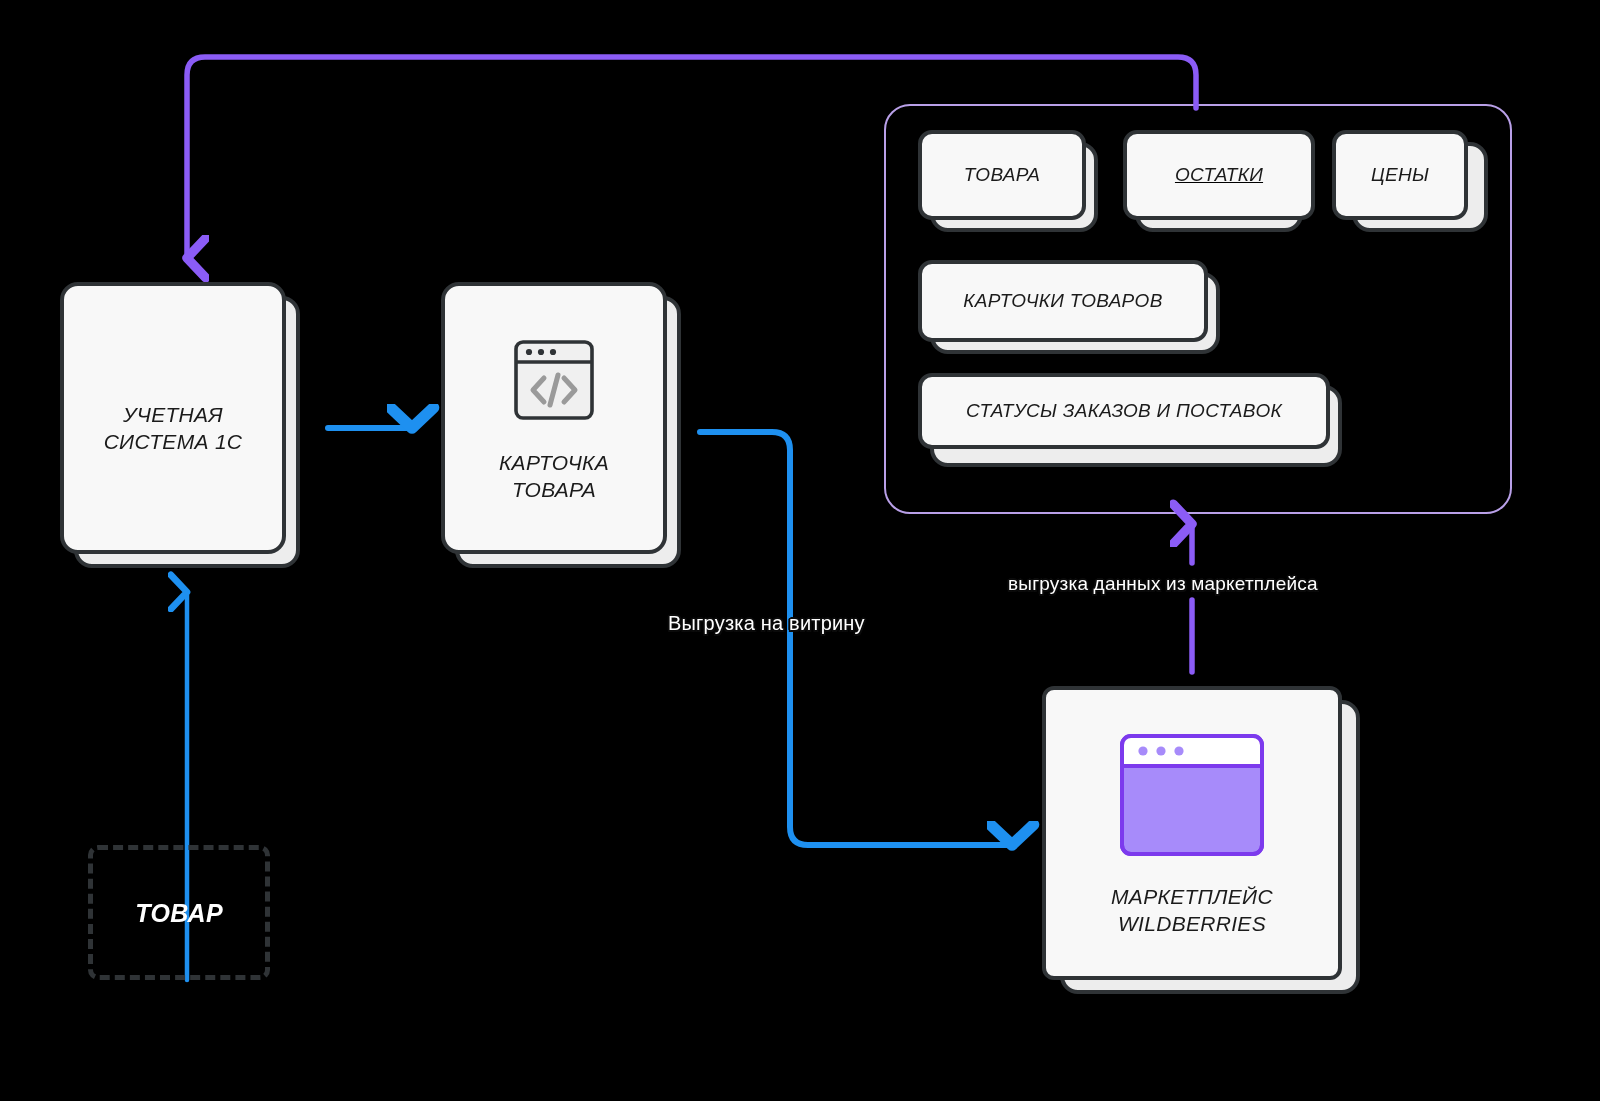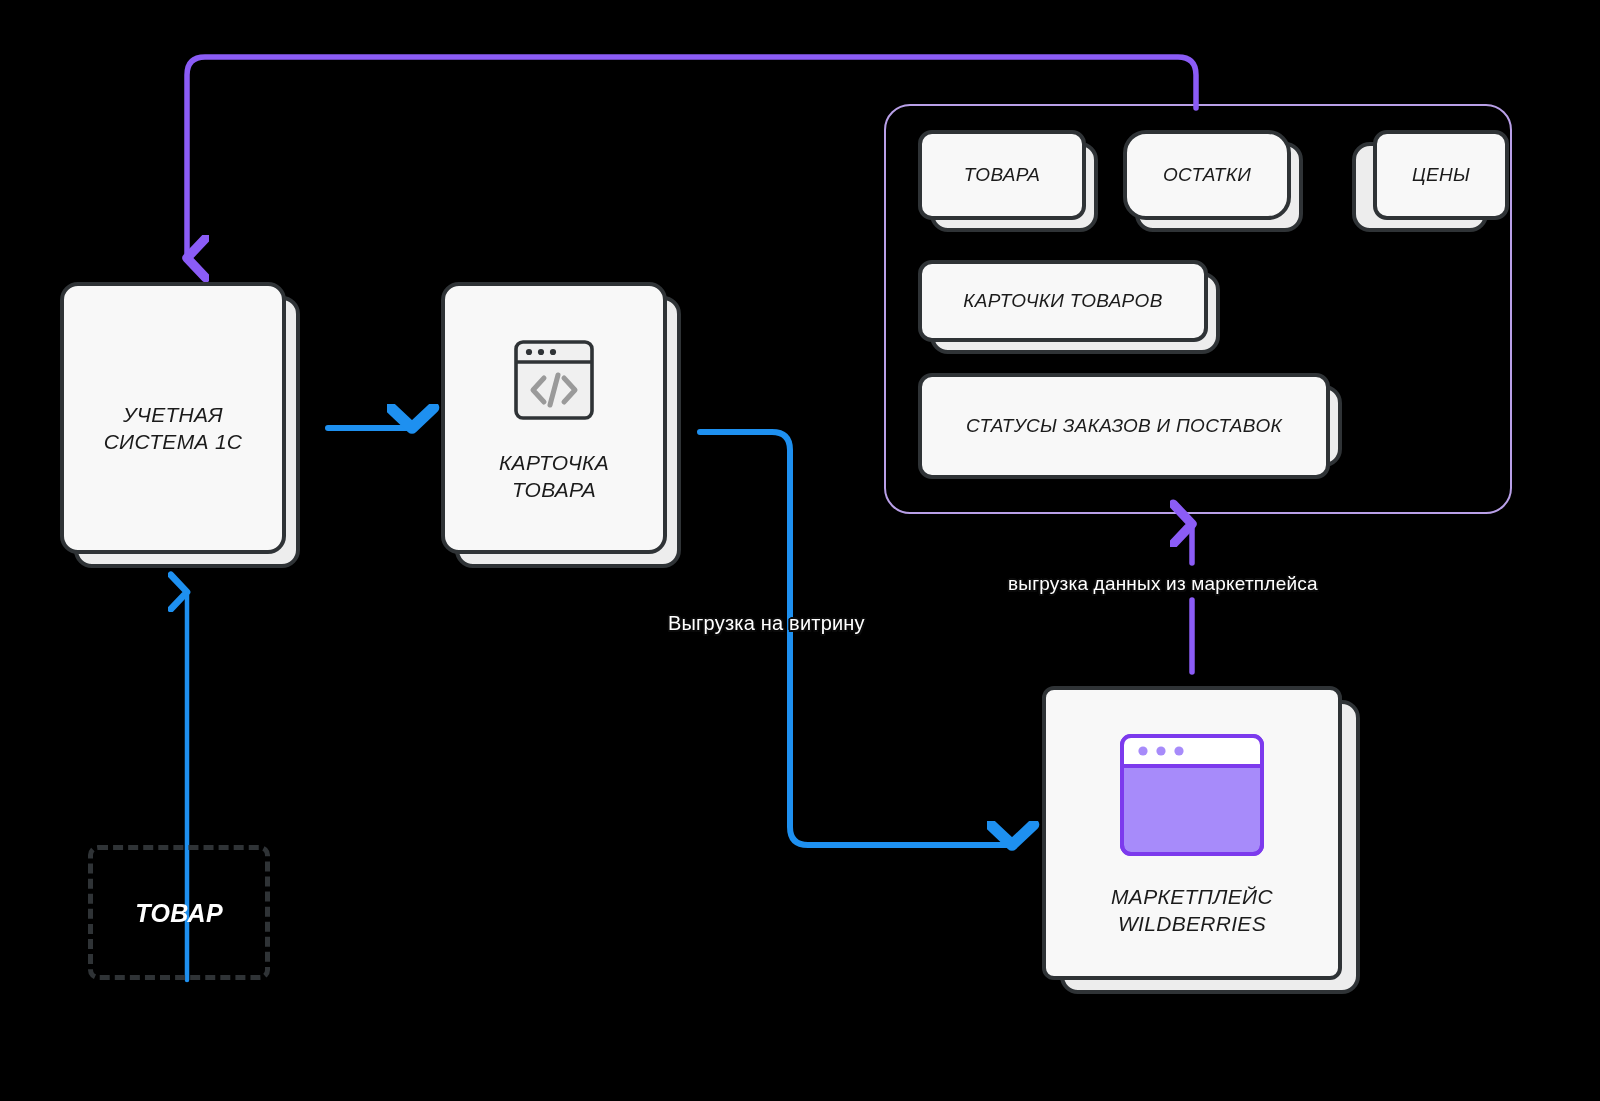--- a/index.html
+++ b/index.html
@@ -152,36 +152,36 @@
   </svg>
 
   <div id="data-panel" style="left:884px; top:104px; width:628px; height:410px;"></div>
 
   <div class="card-shadow" style="left:930px; top:142px; width:168px; height:90px;"></div>
   <div class="card chip" style="left:918px; top:130px; width:168px; height:90px; border-radius:14px;">
     <span class="card-label">ТОВАРА</span>
   </div>
 
   <div class="card-shadow" style="left:1135px; top:142px; width:168px; height:90px;"></div>
-  <div class="card chip" style="left:1123px; top:130px; width:168px; height:90px; border-radius:23px;">
+  <div class="card chip" style="left:1123px; top:130px; width:192px; height:90px; border-radius:14px;text-decoration:underline;">
     <span class="card-label">ОСТАТКИ</span>
   </div>
 
   <div class="card-shadow" style="left:1352px; top:142px; width:136px; height:90px;"></div>
-  <div class="card chip" style="left:1373px; top:130px; width:136px; height:90px; border-radius:14px;">
+  <div class="card chip" style="left:1332px; top:130px; width:136px; height:90px; border-radius:14px;">
     <span class="card-label">ЦЕНЫ</span>
   </div>
 
   <div class="card-shadow" style="left:930px; top:272px; width:290px; height:82px;"></div>
   <div class="card chip" style="left:918px; top:260px; width:290px; height:82px; border-radius:14px;">
     <span class="card-label">КАРТОЧКИ ТОВАРОВ</span>
   </div>
 
   <div class="card-shadow" style="left:930px; top:385px; width:412px; height:82px;"></div>
-  <div class="card chip" style="left:918px; top:373px; width:412px; height:106px; border-radius:14px;justify-content:center;">
+  <div class="card chip" style="left:918px; top:373px; width:412px; height:76px; border-radius:14px;justify-content:center;">
     <span class="card-label">СТАТУСЫ ЗАКАЗОВ И ПОСТАВОК</span>
   </div>
 
   <div class="card-shadow" style="left:74px; top:296px; width:226px; height:272px;"></div>
   <div class="card node-card" style="left:60px; top:282px;">
     <span class="card-label">УЧЕТНАЯ
 СИСТЕМА 1С</span>
   </div>
 
   <div class="card-shadow" style="left:455px; top:296px; width:226px; height:272px;"></div>

